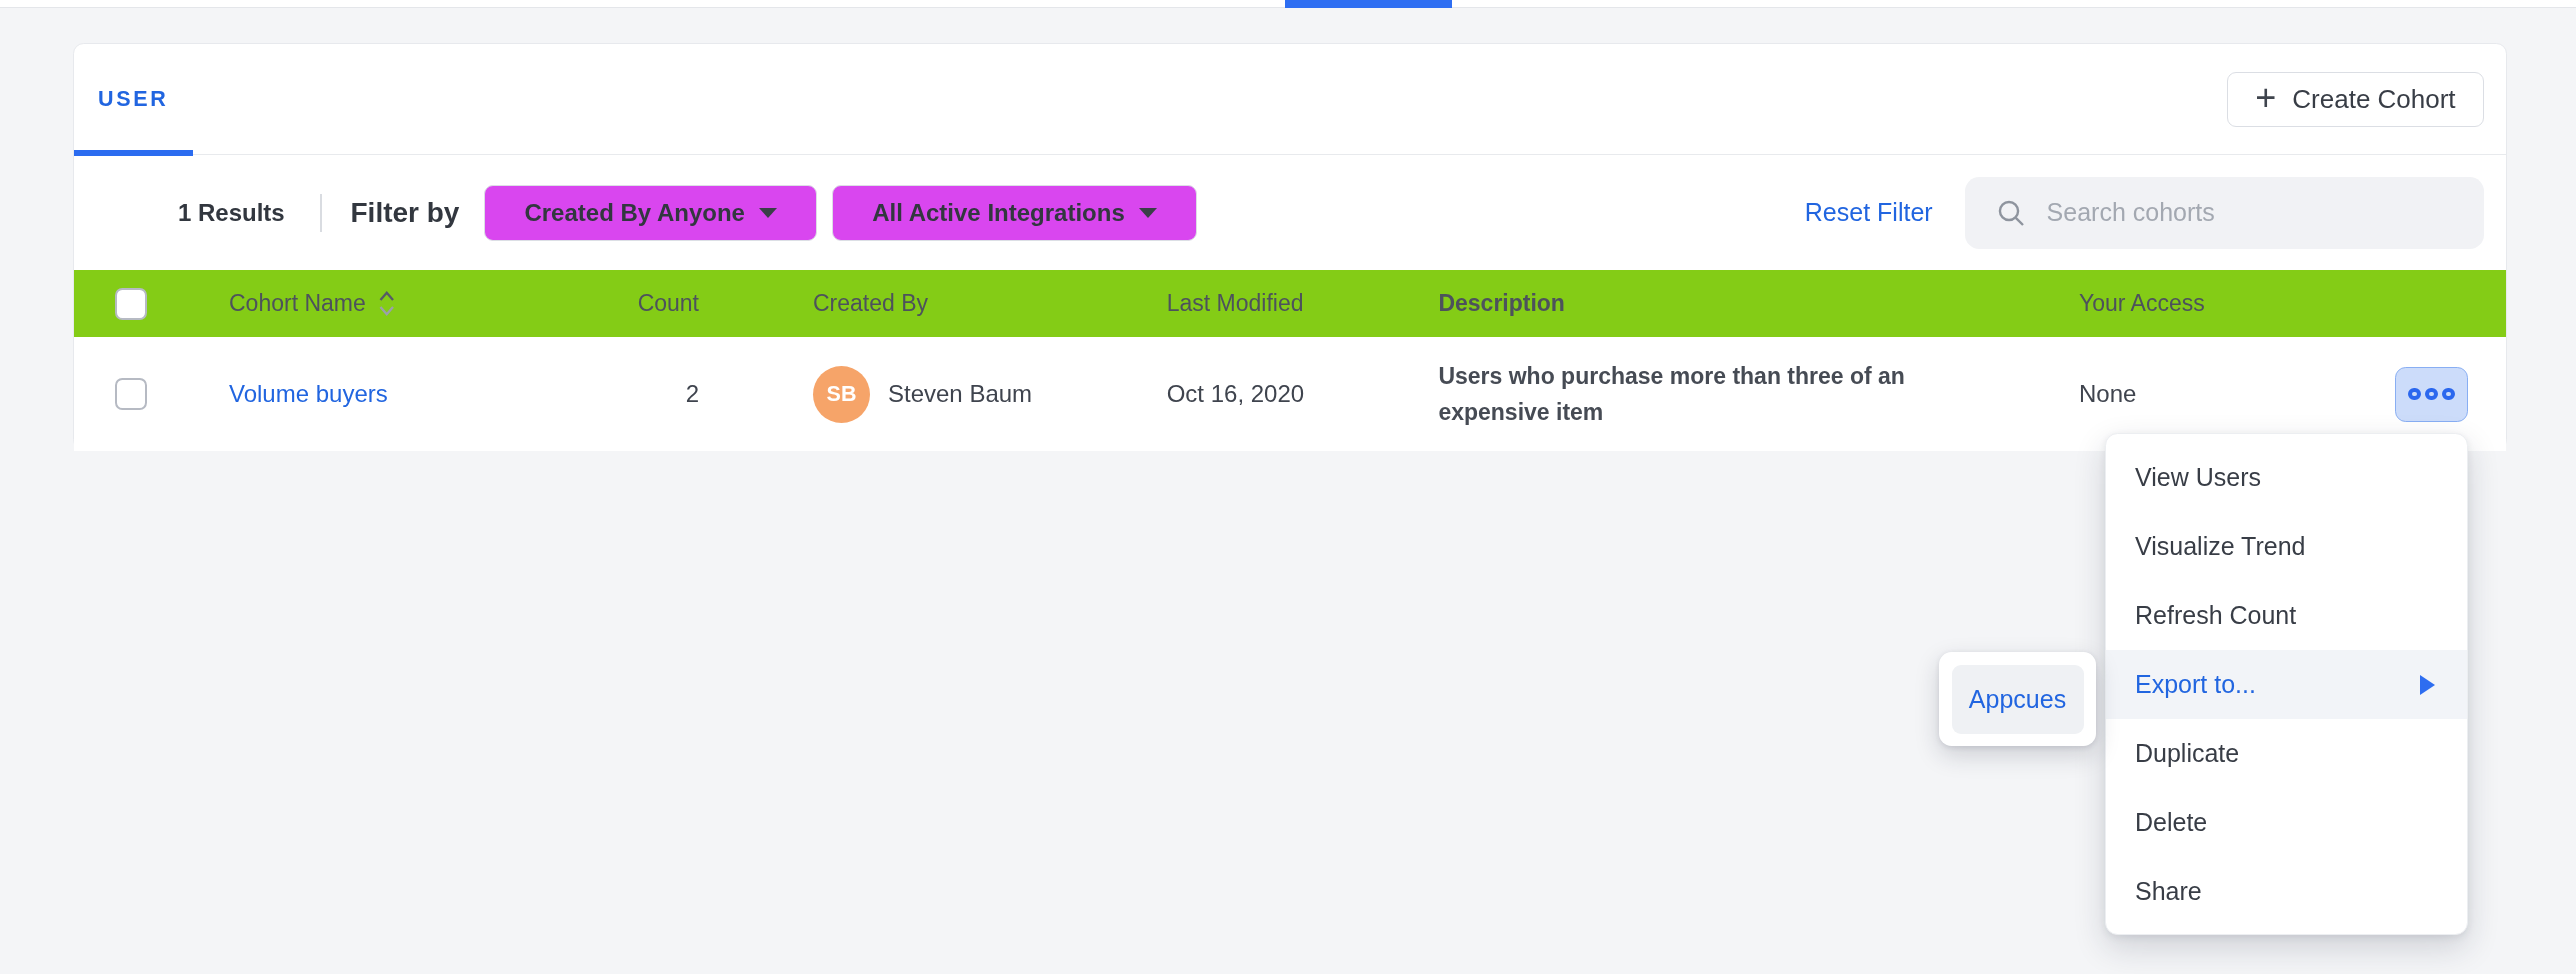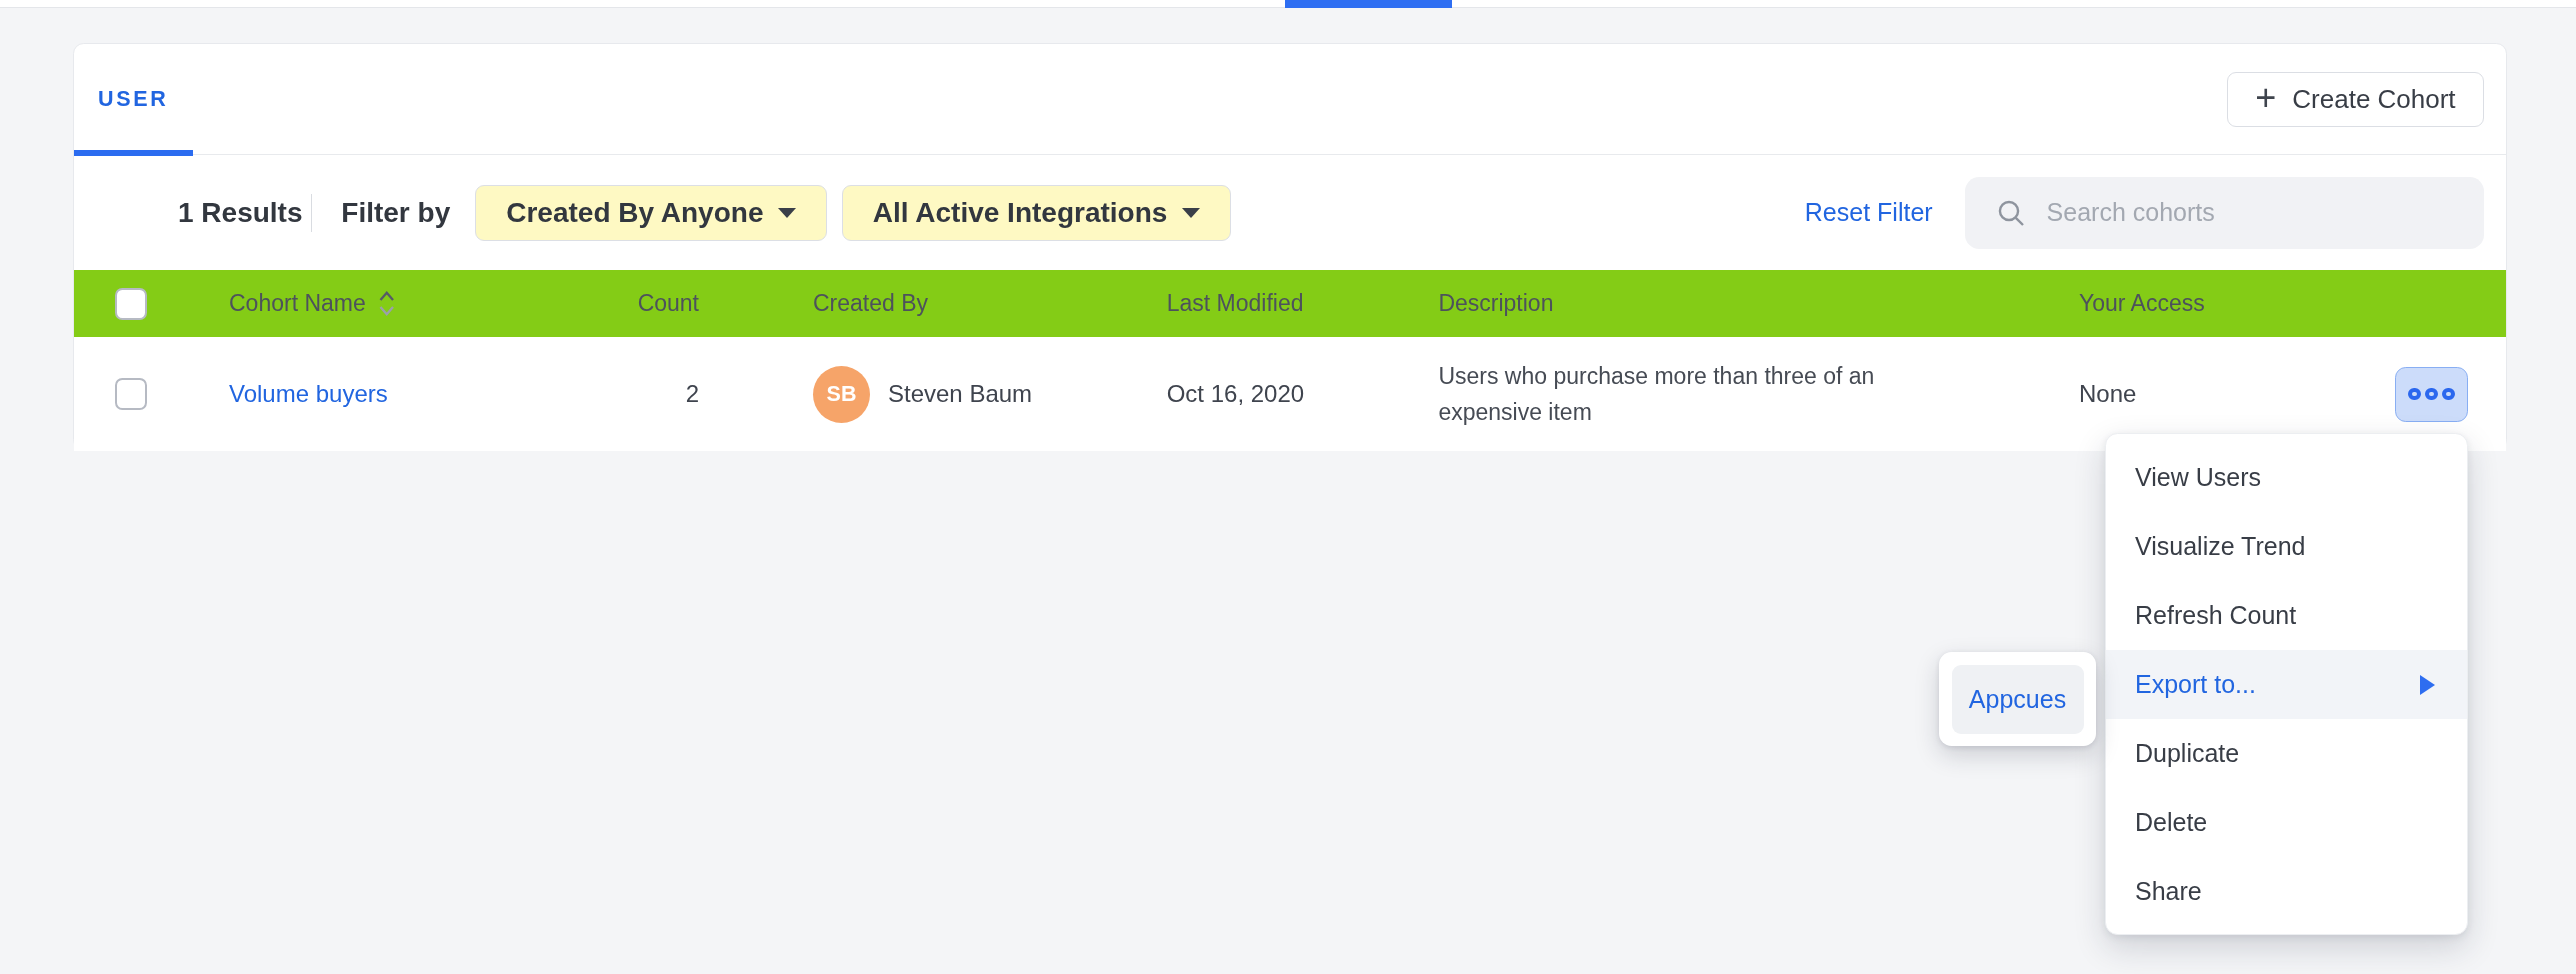--- a/index.html
+++ b/index.html
@@ -46,27 +46,27 @@
     display:flex; align-items:center; padding:0 27px;
     background:#ffffff; border:1.8px solid #dbdee4; border-radius:9px;
     font-family:inherit; font-size:26px; font-weight:500; color:#383d46;
     cursor:pointer;
   }
   .plus-glyph { font-size:36px; font-weight:300; color:#3f444d; margin-right:16px; line-height:1; position:relative; top:-1.8px; }
   
   .filterbar {
     height:115px; display:flex; align-items:center; padding:0 22.4px 0 104px;
   }
-  .results-label { font-size:28px; font-weight:600; color:#32373f; margin-right:8px; }
+  .results-label { font-size:24px; font-weight:600; color:#32373f; margin-right:35px; }
   .v-divider { width:1.8px; height:38px; background:#d9dce1; margin-right:29px; }
   .filterby-label { font-size:28px; font-weight:600; color:#32373f; margin-right:25px; }
   .dd-btn {
-    height:56px; display:flex; align-items:center; padding:0 30px;
-    background:#fef9c3; border:1.8px solid #dcdfe5; border-radius:9px;
-    font-family:inherit; font-size:28px; font-weight:600; color:#32373f;
+    height:56px; display:flex; align-items:center; padding:0 39px;
+    background:#d946ef; border:1.8px solid #dcdfe5; border-radius:9px;
+    font-family:inherit; font-size:24px; font-weight:600; color:#32373f;
     margin-right:15px; cursor:pointer;
   }
   .caret-down {
     width:0; height:0; margin-left:14.3px;
     border-left:9px solid transparent; border-right:9px solid transparent;
     border-top:10.7px solid #3a3f48;
   }
   .filter-spacer { flex:1; }
   .reset-link { font-size:25px; color:#2165e0; margin-right:32px; cursor:pointer; white-space:nowrap; }
   .searchbox {
@@ -90,21 +90,21 @@
   .cell-check { padding-left:41px; }
   .checkbox {
     width:32px; height:32px; background:#ffffff;
     border:2.7px solid #b6bac3; border-radius:7.2px; cursor:pointer;
   }
   .cell-name { padding-left:31px; display:flex; align-items:center; }
   .sort-icon { margin-left:10.7px; display:inline-flex; }
   .cell-count { text-align:right; }
   .cell-created { padding-left:114px; display:flex; align-items:center; }
   .cell-modified { padding-left:10.7px; }
-  .cell-desc { padding-left:13.4px; }
+  .cell-desc { padding-left:13.4px;font-weight:bold; }
   .cell-access { padding-left:27px; }
   .cell-actions { display:flex; }
   .cohort-link { color:#2165e0; cursor:pointer; text-decoration:none; }
   .avatar {
     width:57px; height:57px; border-radius:50%;
     background:#f6a469; color:#ffffff; font-size:21.5px; font-weight:bold;
     display:flex; align-items:center; justify-content:center; margin-right:18px;
     flex:none;
   }
   .desc-text { font-size:23px; line-height:36px; color:#464b54; max-width:519px; }

